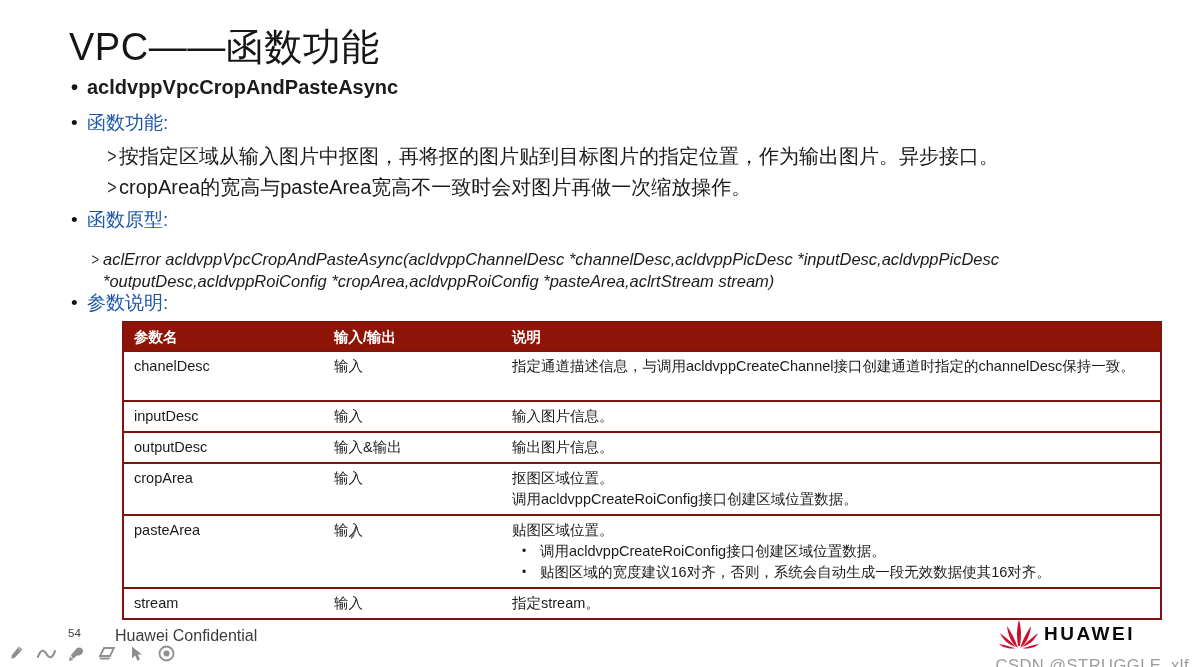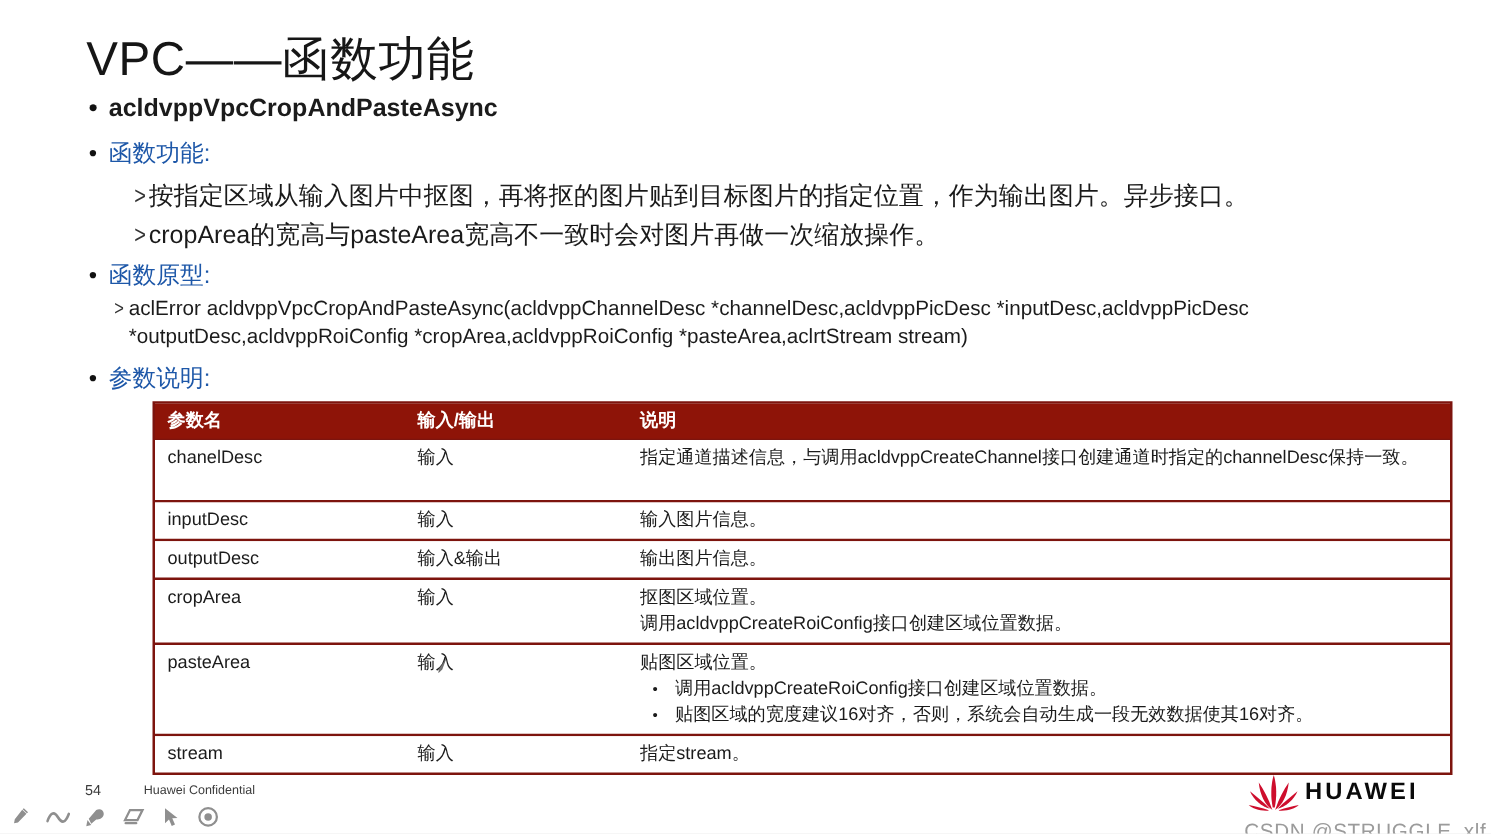--- a/index.html
+++ b/index.html
@@ -18,21 +18,21 @@
   .subtitle-line { left:71px; top:76px; font-size:20px; font-weight:700; }
   .heading-line { font-size:19px; }
   .heading-text { color:#1d57a8; }
   .h-func { left:71px; top:110px; }
   .h-proto { left:71px; top:207px; }
   .h-params { left:71px; top:290px; }
   .item-line { left:106px; font-size:20px; color:#1a1a1a; }
   .arrow { display:inline-block; width:13px; font-weight:400; color:#333; transform:scaleX(0.8); }
   .i-1 { top:143px; }
   .i-2 { top:174px; }
-  .proto-block { position:absolute; left:90px; top:236px; width:1030px; font-size:16.5px; line-height:22px; white-space:nowrap; }
+  .proto-block { position:absolute; left:90px; top:248px; width:1030px; font-size:16.5px; line-height:22px; white-space:nowrap;font-style:italic; }
   .proto-l2 { padding-left:13px; }
 
   
   .ptable {
     position:absolute; left:78px; top:321px; width:1040px;
     border:2px solid #7d140e; background:#fff; font-size:14.5px;margin-left:44px;
   }
   .prow { display:grid; grid-template-columns:200px 178px 1fr; }
   .prow.header {
     background:#8e1408; color:#ffffff; font-weight:700; height:29px;
@@ -49,21 +49,21 @@
   .desc-bullets li::before { content:"\2022"; position:absolute; left:10px; font-size:12px; }
   .r-chanel { min-height:50px; }
   .r-input { min-height:28px; }
   .r-output { min-height:28px; }
   .r-crop { min-height:49px; }
   .r-paste { min-height:70px; }
   .r-stream { min-height:27px; }
 
   
   .page-num { position:absolute; left:68px; top:627px; font-size:11.5px; color:#3c3c3c; }
-  .confidential { position:absolute; left:115px; top:627px; font-size:10px; color:#3c3c3c; }
+  .confidential { position:absolute; left:115px; top:627px; font-size:16px; color:#3c3c3c; }
 
   
   .anno-toolbar { position:absolute; left:7px; top:644px; display:flex; gap:11px; align-items:center; }
   .tool { width:19px; height:19px; display:flex; align-items:center; justify-content:center; cursor:pointer; }
   .tool svg { display:block; }
 
   
   .brand-area { position:absolute; left:998px; top:618px; display:flex; align-items:center; }
   .huawei-logo { width:42px; height:32px; }
   .brand-word { font-size:19px; font-weight:700; letter-spacing:2.5px; color:#0a0a0a; margin-left:4px; }

